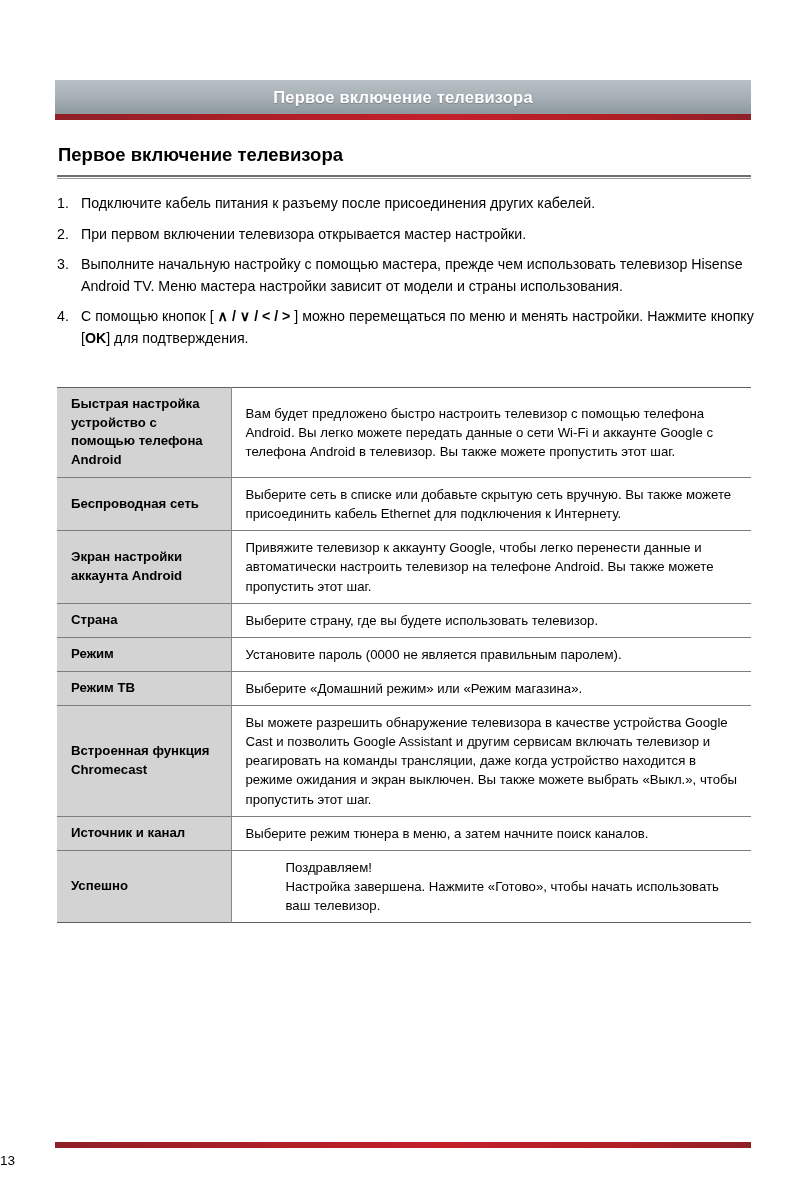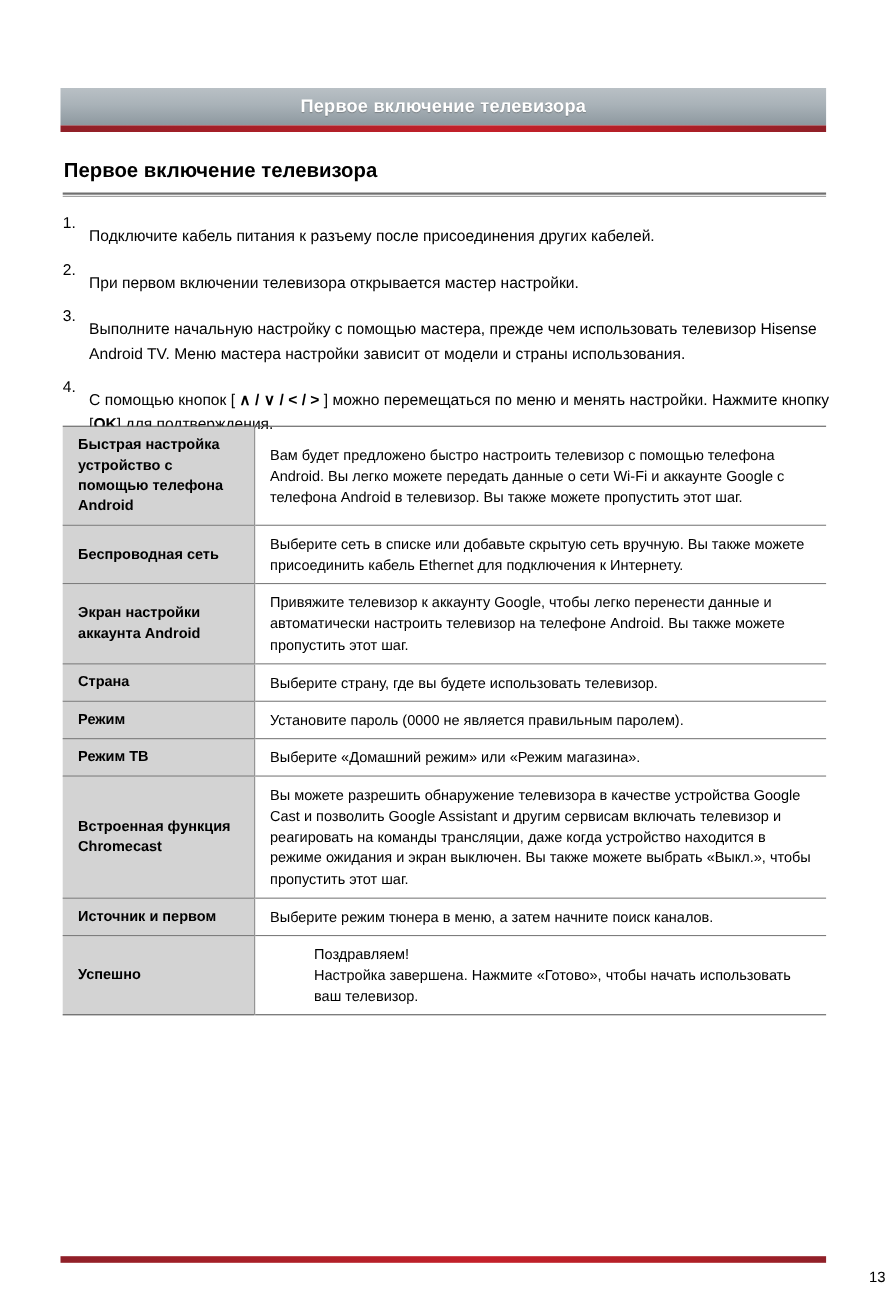--- a/index.html
+++ b/index.html
@@ -89,21 +89,20 @@
     width: 24px;
     flex: 0 0 24px;
     font-size: 14.2px;
     line-height: 1.52;
     text-align: left;
   }
   .step-text {
     flex: 1 1 auto;
     font-size: 14.2px;
     line-height: 1.52;
-    margin-top: 12px;
   }
   .kbd-bold { font-weight: bold; }
 
   
   .spec-table {
     position: absolute;
     left: 57px;
     top: 375px;
     width: 694px;
     border-collapse: collapse;
@@ -143,21 +142,21 @@
     top: 1130px;
     width: 696px;
     height: 6px;
     background: linear-gradient(to right, #8f2028 0%, #a21f27 18%, #c4202a 55%, #b01f26 82%, #8f2028 100%);
   }
   .page-number {
     position: absolute;
     left: 0;
     top: 1141px;
     width: 805px;
-    text-align: right;
+    text-align: left;
     font-size: 13.5px;
     line-height: 1.2;
   }
 </style>
 </head>
 <body>
 
 <div class="page">
 
   <div class="header-banner">
@@ -225,21 +224,21 @@
         <td class="col-term">Режим ТВ</td>
         <td class="col-desc">Выберите «Домашний режим» или «Режим магазина».</td>
       </tr>
 
       <tr>
         <td class="col-term">Встроенная функция Chromecast</td>
         <td class="col-desc">Вы можете разрешить обнаружение телевизора в качестве устройства Google Cast и позволить Google Assistant и другим сервисам включать телевизор и реагировать на команды трансляции, даже когда устройство находится в режиме ожидания и экран выключен. Вы также можете выбрать «Выкл.», чтобы пропустить этот шаг.</td>
       </tr>
 
       <tr>
-        <td class="col-term">Источник и первом</td>
+        <td class="col-term">Источник и канал</td>
         <td class="col-desc">Выберите режим тюнера в меню, а затем начните поиск каналов.</td>
       </tr>
 
       <tr>
         <td class="col-term">Успешно</td>
         <td class="col-desc">
           <span class="desc-line">Поздравляем!</span>
           <span class="desc-line">Настройка завершена. Нажмите «Готово», чтобы начать использовать ваш телевизор.</span>
         </td>
       </tr>

